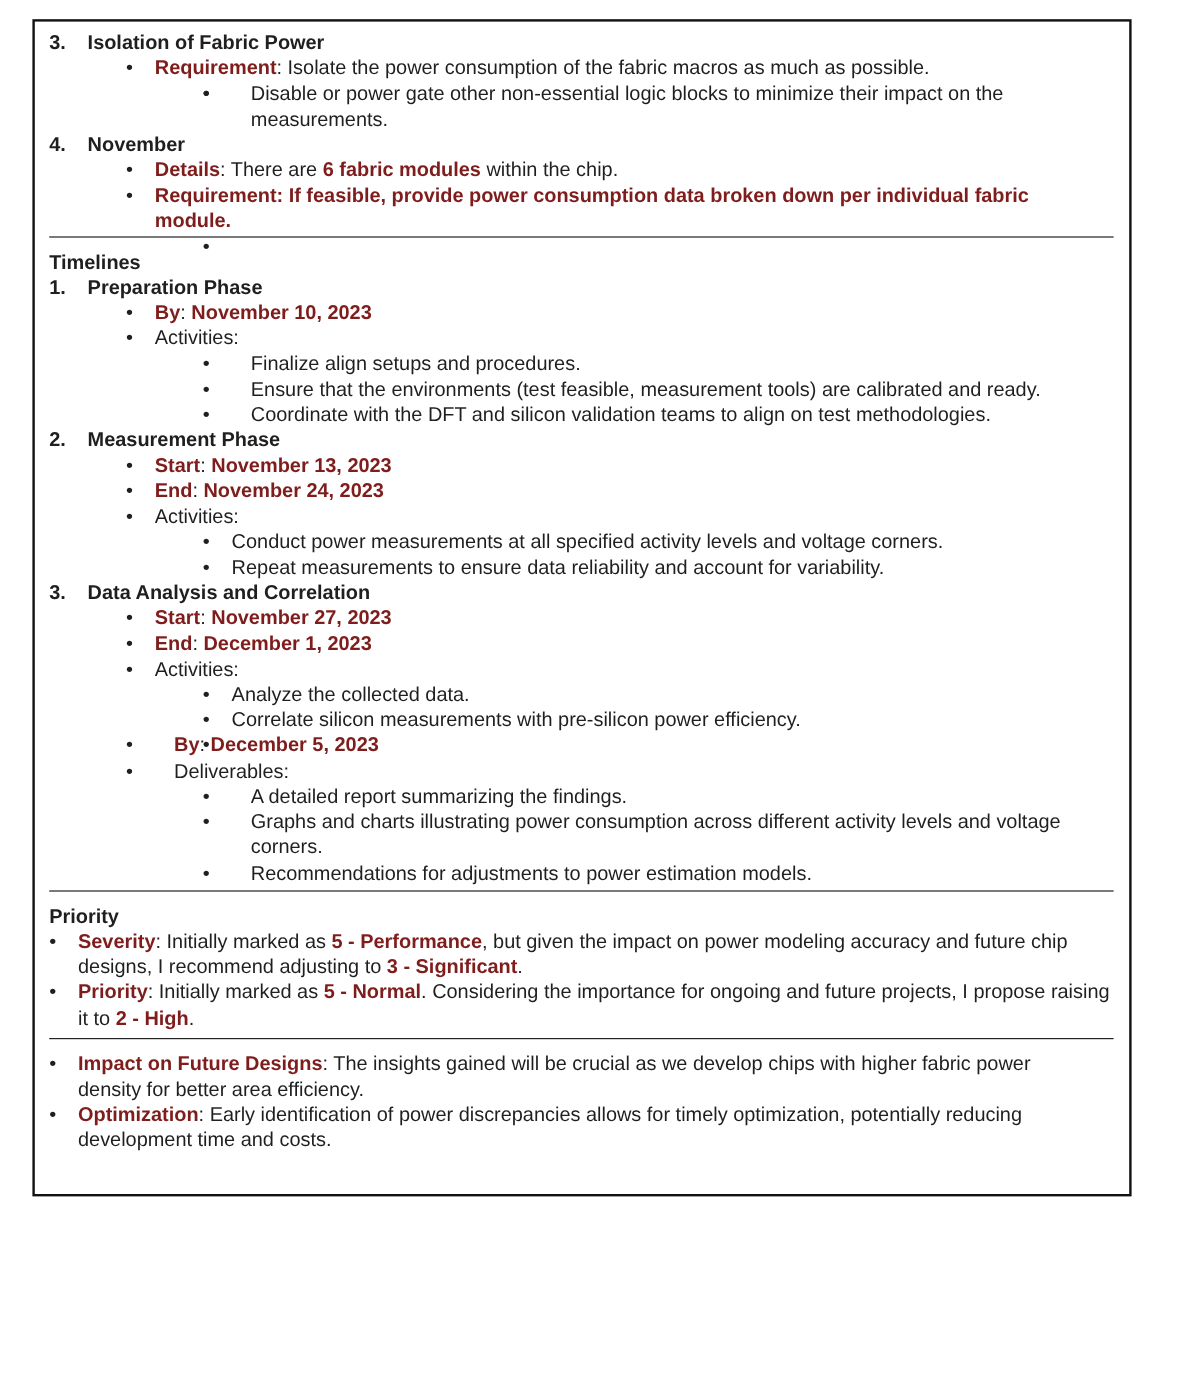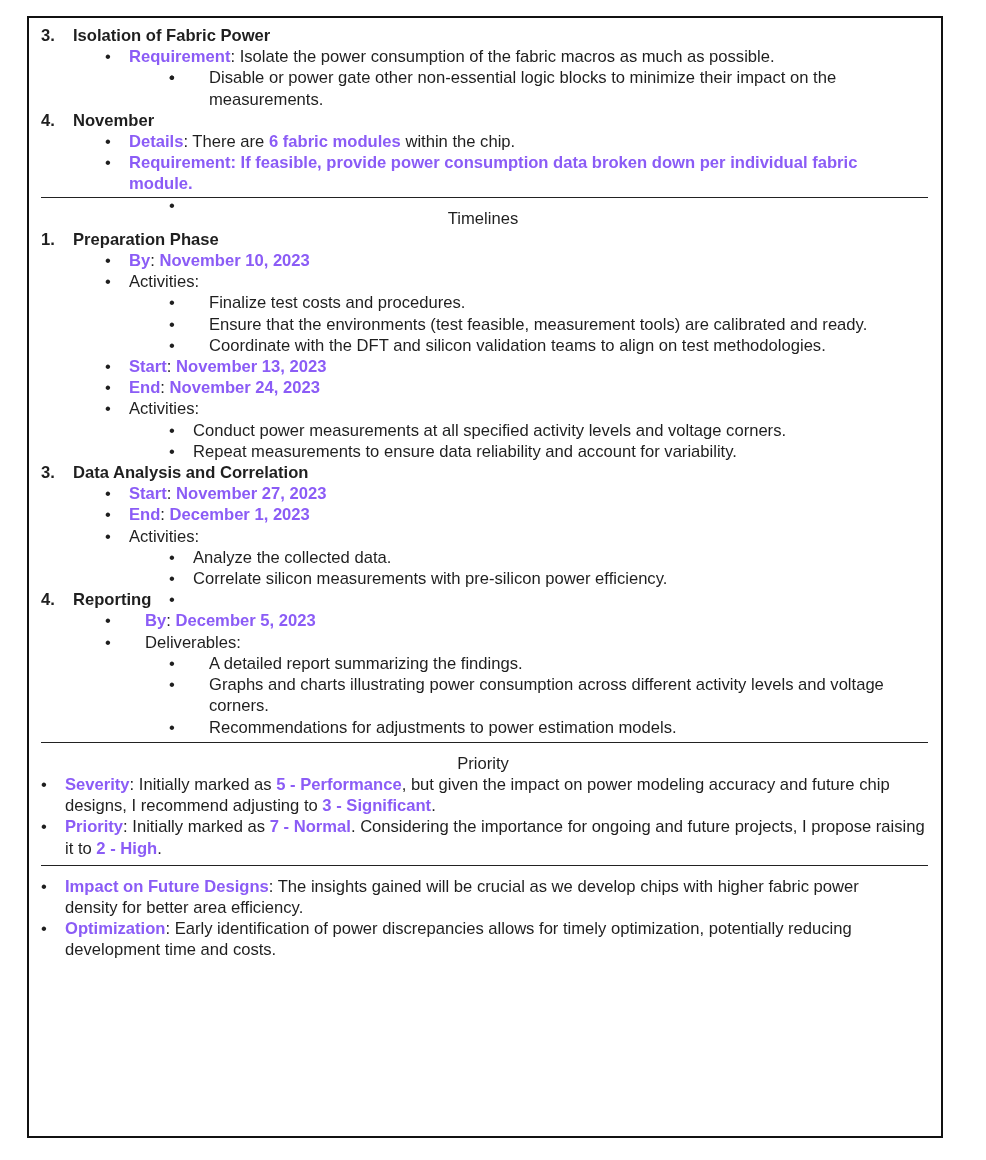--- a/index.html
+++ b/index.html
@@ -14,31 +14,31 @@
       font-family: "Liberation Sans", sans-serif;
       color: #1f1f1f;
       font-size: 16.6px;
       line-height: 21.2px;
     }
     .frame {
       position: absolute;
       left: 27px;
       top: 16px;
       width: 916px;
-      height: 1122px;
+      height: 981px;
       border: 2.5px solid #111;
       box-sizing: border-box;
       padding: 7px 16px 0 12px;
     }
-    b { font-weight: bold; color: #8b5cf6; }
+    b { font-weight: bold; color: #7f1d1d; }
     .row { position: relative; white-space: nowrap; }
     .wrap { white-space: normal; }
     .h-num { display: inline-block; width: 32px; font-weight: bold; }
     .h-text { font-weight: bold; }
-    .section-title { font-weight: normal; text-align: center; }
+    .section-title { font-weight: bold; }
     
     .l1 { padding-left: 88px; position: relative; }
     .l1 .dot { position: absolute; left: 64px; top: 0; }
     .l1b { padding-left: 104px; position: relative; }
     .l1b .dot { position: absolute; left: 64px; top: 0; }
     
     .l2 { padding-left: 168px; position: relative; }
     .l2 .dot { position: absolute; left: 128px; top: 0; }
     .l2n { padding-left: 152px; position: relative; }
     .l2n .dot { position: absolute; left: 128px; top: 0; }
@@ -100,31 +100,34 @@
   <div class="l1">
     <span class="dot">•</span>
     <b>By</b>: <b>November 10, 2023</b>
   </div>
   <div class="l1">
     <span class="dot">•</span>
     <span>Activities:</span>
   </div>
   <div class="l2">
     <span class="dot">•</span>
-    <span>Finalize test costs and procedures.</span>
+    <span>Finalize align setups and procedures.</span>
   </div>
   <div class="l2">
     <span class="dot">•</span>
     <span>Ensure that the environments (test feasible, measurement tools) are calibrated and ready.</span>
   </div>
   <div class="l2">
     <span class="dot">•</span>
     <span>Coordinate with the DFT and silicon validation teams to align on test methodologies.</span>
   </div>
 
+  <div class="row">
+    <span class="h-num">2.</span><span class="h-text">Measurement Phase</span>
+  </div>
   <div class="l1">
     <span class="dot">•</span>
     <b>Start</b>: <b>November 13, 2023</b>
   </div>
   <div class="l1">
     <span class="dot">•</span>
     <b>End</b>: <b>November 24, 2023</b>
   </div>
   <div class="l1">
     <span class="dot">•</span>
@@ -159,23 +162,20 @@
     <span>Analyze the collected data.</span>
   </div>
   <div class="l2n">
     <span class="dot">•</span>
     <span>Correlate silicon measurements with pre-silicon power efficiency.</span>
   </div>
   <div class="l2n">
     <span class="dot">•</span>
   </div>
 
-  <div class="row">
-    <span class="h-num">4.</span><span class="h-text">Reporting</span>
-  </div>
   <div class="l1b">
     <span class="dot">•</span>
     <b>By</b>: <b>December 5, 2023</b>
   </div>
   <div class="l1b">
     <span class="dot">•</span>
     <span>Deliverables:</span>
   </div>
   <div class="l2">
     <span class="dot">•</span>
@@ -193,21 +193,21 @@
   <hr class="rule" style="margin-top:4px;">
   <div class="gap-after-rule"></div>
 
   <div class="row section-title">Priority</div>
   <div class="l0 wrap" style="padding-right:20px;">
     <span class="dot">•</span>
     <b>Severity</b><span>: Initially marked as </span><b>5 - Performance</b><span>, but given the impact on power modeling accuracy and future chip designs, I recommend adjusting to </span><b>3 - Significant</b><span>.</span>
   </div>
   <div class="l0 wrap" style="padding-right:0;">
     <span class="dot">•</span>
-    <b>Priority</b><span>: Initially marked as </span><b>7 - Normal</b><span>. Considering the importance for ongoing and future projects, I propose raising it to </span><b>2 - High</b><span>.</span>
+    <b>Priority</b><span>: Initially marked as </span><b>5 - Normal</b><span>. Considering the importance for ongoing and future projects, I propose raising it to </span><b>2 - High</b><span>.</span>
   </div>
 
   <hr class="rule" style="margin-top:6px;">
   <div class="gap-after-rule"></div>
 
   <div class="l0 wrap" style="padding-right:20px;">
     <span class="dot">•</span>
     <b>Impact on Future Designs</b><span>: The insights gained will be crucial as we develop chips with higher fabric power density for better area efficiency.</span>
   </div>
   <div class="l0 wrap" style="padding-right:20px;">

